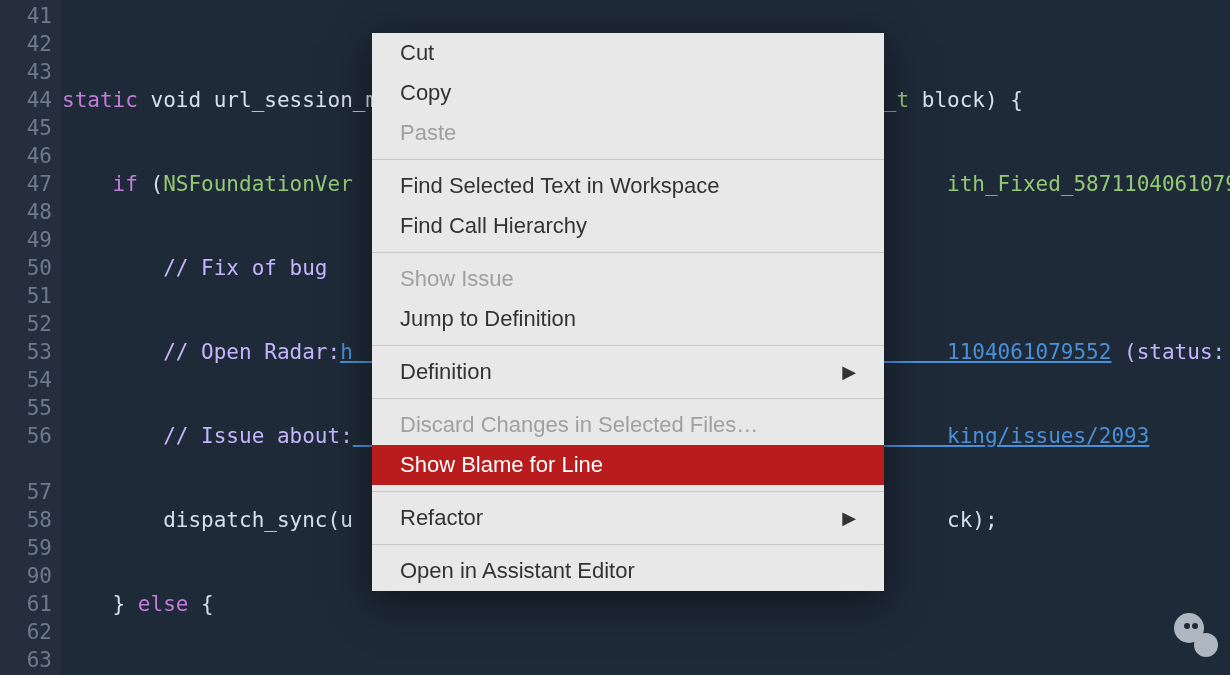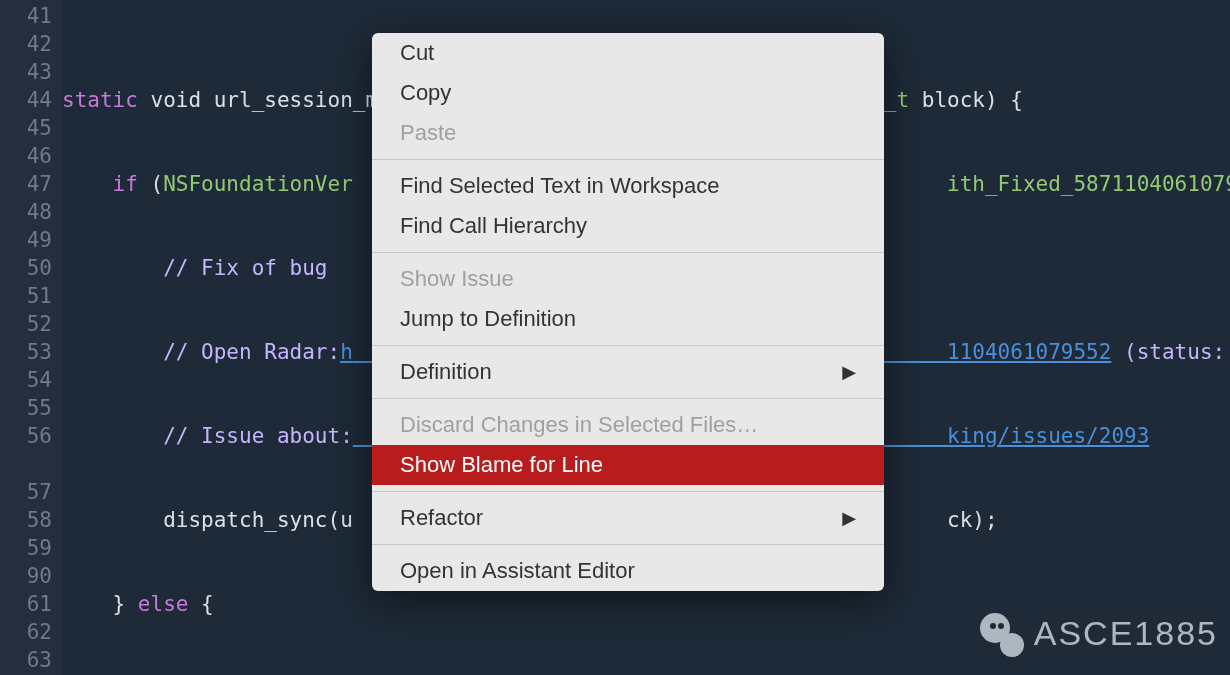--- a/index.html
+++ b/index.html
@@ -7,21 +7,21 @@
   .gutter{width:62px;background:#242e3c;color:#6d7b8c;text-align:right;padding-top:2px;user-select:none}
   .gutter div{padding-right:10px;height:28px}
   .code{flex:1;background:#1e2a38;color:#d6e0ea;padding-top:2px;white-space:pre;position:relative;overflow:hidden}
   .code .ln{height:28px}
   .kw{color:#c57bdb}
   .type{color:#94c973}
   .fn{color:#d6e0ea}
   .cmt{color:#c4b5fd}
   .link{color:#4a90d9;text-decoration:underline}
   .hlrow{position:absolute;left:0;right:0;height:28px;background:#4a5022;z-index:-1}
-  .ctx{position:absolute;top:33px;left:372px;width:512px;background:#e8e8e8;border-radius:6px;box-shadow:0 10px 40px rgba(0,0,0,.5);font-family:-apple-system,BlinkMacSystemFont,"Helvetica Neue",sans-serif;font-size:22px;color:#333;overflow:hidden}
+  .ctx{position:absolute;top:33px;left:372px;width:512px;background:#e8e8e8;border-radius:0;box-shadow:0 10px 40px rgba(0,0,0,.5);font-family:-apple-system,BlinkMacSystemFont,"Helvetica Neue",sans-serif;font-size:22px;color:#333;overflow:hidden}
   .ctx .item{padding:7px 28px;cursor:default;display:flex;align-items:center;justify-content:space-between}
   .ctx .item.disabled{color:#a0a0a0}
   .ctx .item.selected{background:#b91c1c;color:#fff}
   .ctx .sep{height:1px;background:#c8c8c8;margin:6px 0}
   .ctx .arrow{font-size:18px;margin-left:auto}
   .watermark{position:absolute;right:12px;bottom:18px;color:#c8d0d8;font-family:-apple-system,sans-serif;font-size:34px;letter-spacing:2px;display:flex;align-items:center;gap:10px;opacity:.85}
   .watermark .icon{width:48px;height:48px;position:relative}
   .watermark .icon::before,.watermark .icon::after{content:"";position:absolute;border-radius:50%;background:#c8d0d8}
   .watermark .icon::before{width:30px;height:30px;left:4px;top:4px}
   .watermark .icon::after{width:24px;height:24px;right:0;bottom:0}
@@ -113,14 +113,13 @@
       <span class="arrow">▶</span>
     </div>
   <div class="sep"></div>
   <div class="item">Open in Assistant Editor</div>
 </div>
 
 <div class="watermark">
   <div class="icon">
       <div class="dots"></div>
     </div>
-  <span>ASCE1885</span>
 </div>
 
 </body></html>

